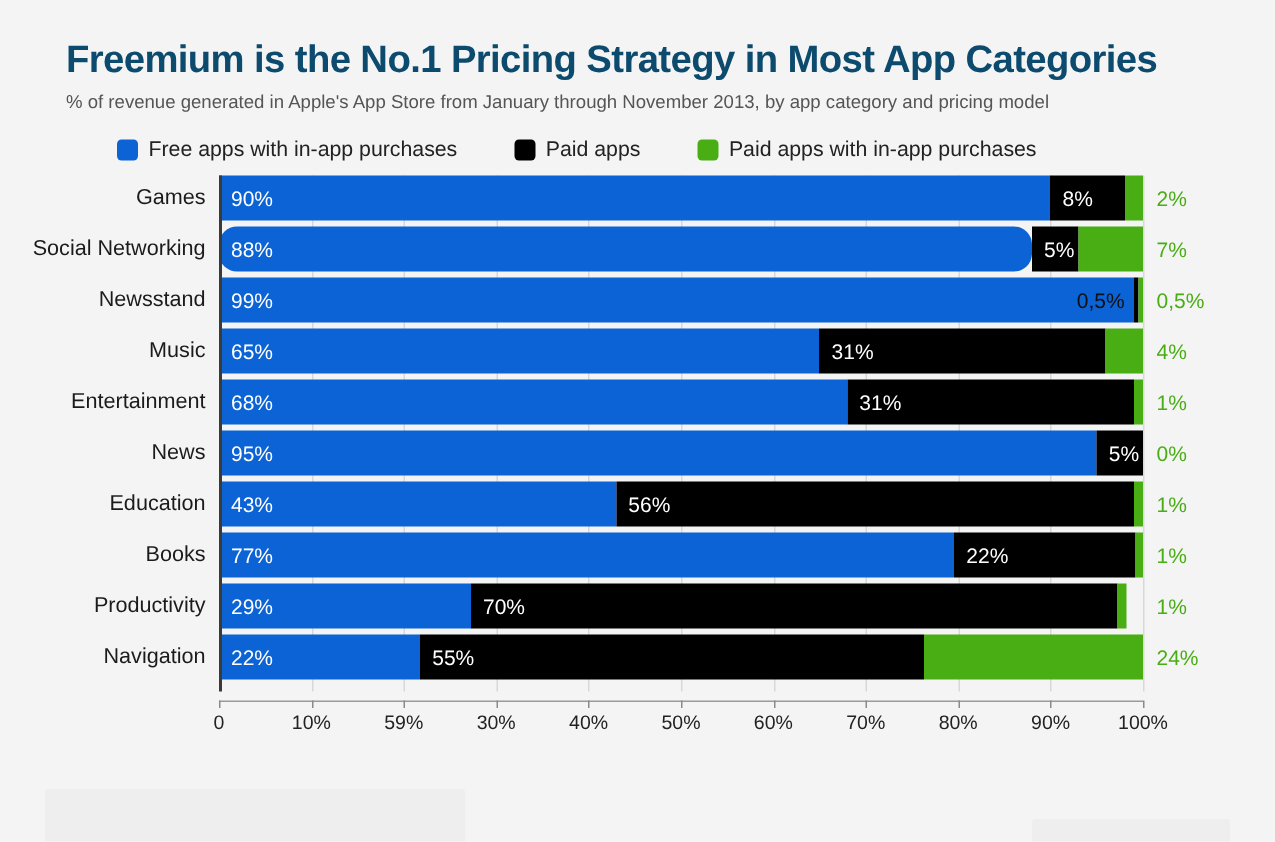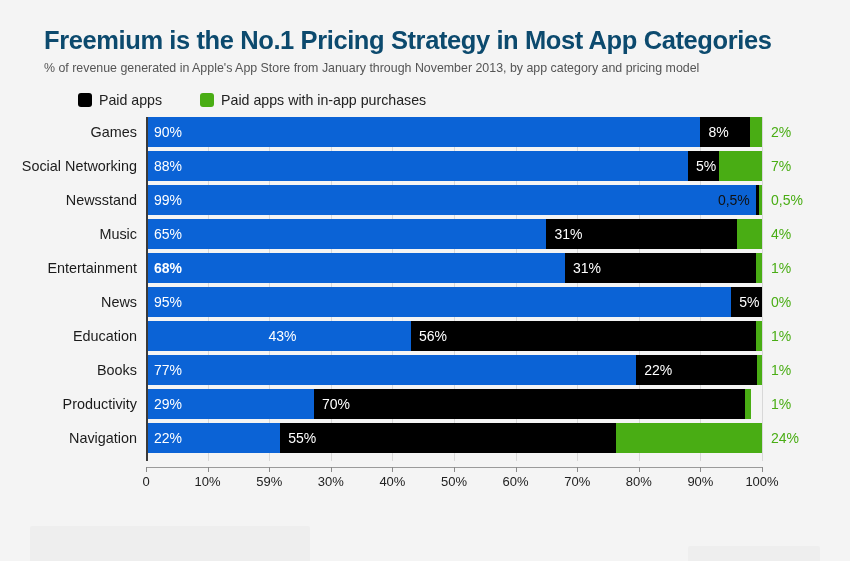--- a/index.html
+++ b/index.html
@@ -210,20 +210,24 @@
 </style>
 </head>
 <body>
 
 <div id="header">
   <h1 id="chart-title">Freemium is the No.1 Pricing Strategy in Most App Categories</h1>
   <p id="chart-subtitle">% of revenue generated in Apple's App Store from January through November 2013, by app category and pricing model</p>
 </div>
 
 <div id="legend">
+    <div class="legend-item">
+      <span class="legend-swatch" style="background: rgb(11, 99, 214);"></span>
+      <span class="legend-label">Free apps with in-app purchases</span>
+    </div>
     <div class="legend-item">
       <span class="legend-swatch" style="background: rgb(0, 0, 0);"></span>
       <span class="legend-label">Paid apps</span>
     </div>
     <div class="legend-item">
       <span class="legend-swatch" style="background: rgb(73, 173, 20);"></span>
       <span class="legend-label">Paid apps with in-app purchases</span>
     </div>
   </div>
 
@@ -250,21 +254,21 @@
           <div class="seg seg-paid" style="width: 49.28px;">
             <span class="seg-label">8%</span>
           </div>
           <div class="seg seg-paidiap" style="width: 12.32px;"></div>
         </div>
         <div class="tail-label">2%</div>
       </div>
       <div class="bar-row">
         <div class="cat-label">Social Networking</div>
         <div class="bar-track">
-          <div class="seg seg-free" style="width: 542.08px;">
+          <div class="seg seg-free" style="width: 542.08px; border-radius: 12px;">
             <span class="seg-label">88%</span>
           </div>
           <div class="seg seg-paid" style="width: 30.8px;">
             <span class="seg-label">5%</span>
           </div>
           <div class="seg seg-paidiap" style="width: 43.12px;"></div>
         </div>
         <div class="tail-label">7%</div>
       </div>
       <div class="bar-row">
@@ -288,21 +292,21 @@
           <div class="seg seg-paid" style="width: 190.96px;">
             <span class="seg-label">31%</span>
           </div>
           <div class="seg seg-paidiap" style="width: 24.64px;"></div>
         </div>
         <div class="tail-label">4%</div>
       </div>
       <div class="bar-row">
         <div class="cat-label">Entertainment</div>
         <div class="bar-track">
-          <div class="seg seg-free" style="width: 418.88px; font-weight: bold;">
+          <div class="seg seg-free" style="width: 418.88px;">
             <span class="seg-label">68%</span>
           </div>
           <div class="seg seg-paid" style="width: 190.96px;">
             <span class="seg-label">31%</span>
           </div>
           <div class="seg seg-paidiap" style="width: 6.16px;"></div>
         </div>
         <div class="tail-label">1%</div>
       </div>
       <div class="bar-row">
@@ -314,21 +318,21 @@
           <div class="seg seg-paid" style="width: 30.8px;">
             <span class="seg-label">5%</span>
           </div>
           <div class="seg seg-paidiap" style="width: 0px;"></div>
         </div>
         <div class="tail-label">0%</div>
       </div>
       <div class="bar-row">
         <div class="cat-label">Education</div>
         <div class="bar-track">
-          <div class="seg seg-free" style="width: 264.88px; justify-content: center;">
+          <div class="seg seg-free" style="width: 264.88px;">
             <span class="seg-label">43%</span>
           </div>
           <div class="seg seg-paid" style="width: 344.96px;">
             <span class="seg-label">56%</span>
           </div>
           <div class="seg seg-paidiap" style="width: 6.16px;"></div>
         </div>
         <div class="tail-label">1%</div>
       </div>
       <div class="bar-row">

